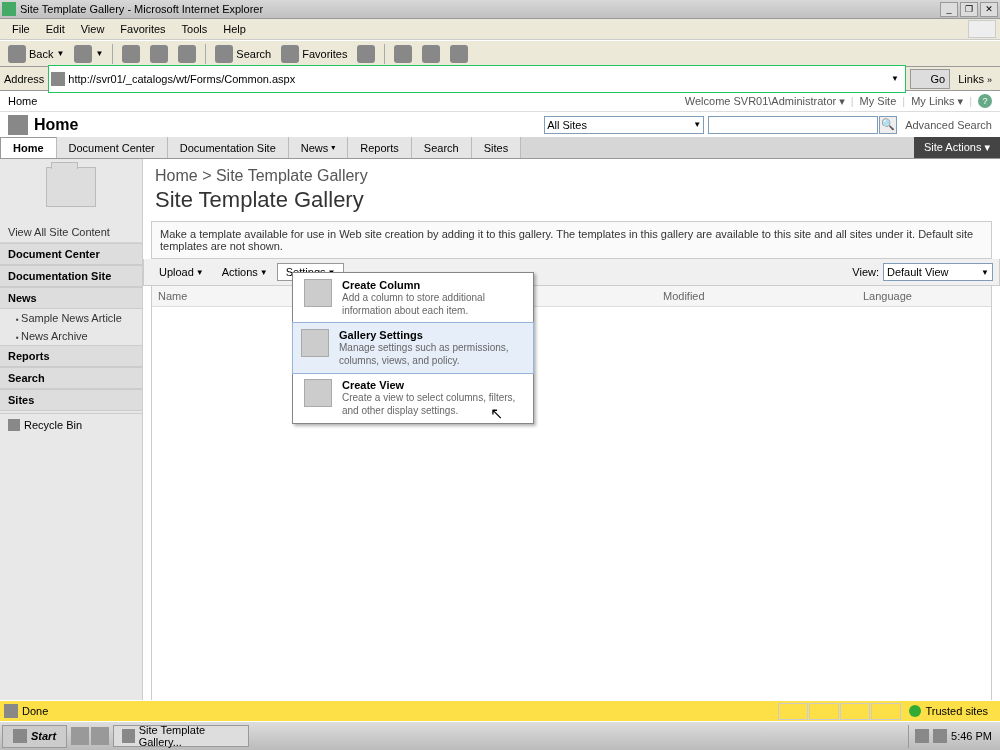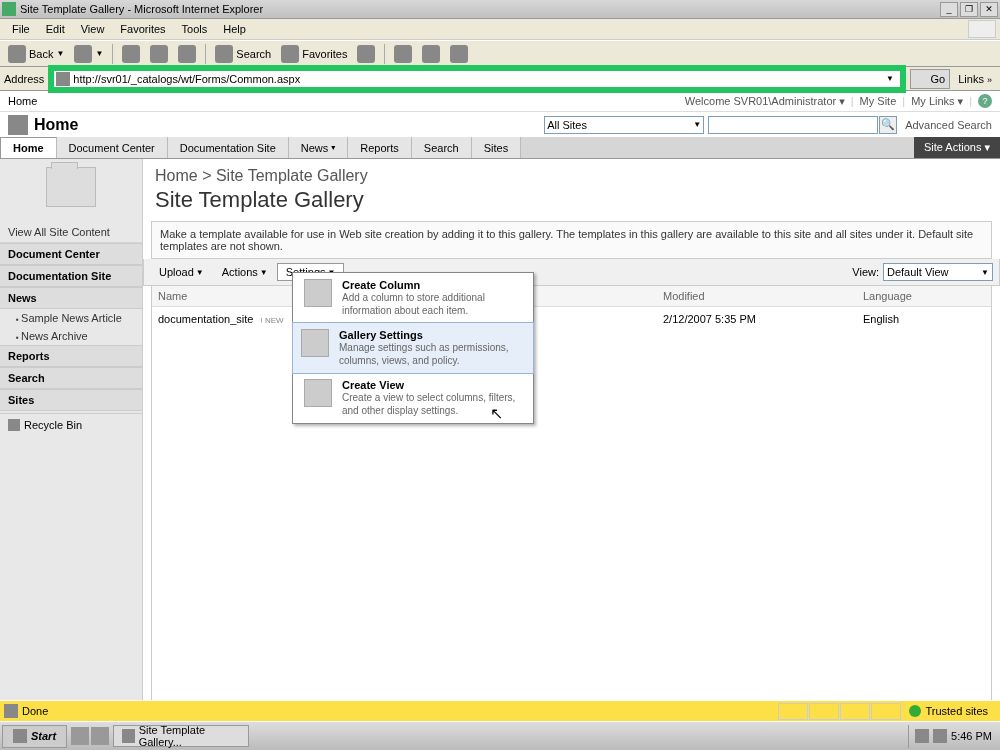--- a/index.html
+++ b/index.html
@@ -20,21 +20,21 @@
 
 .toolbar { background: #ece9d8; height: 27px; display: flex; align-items: center; padding: 0 4px; border-top: 1px solid #fff; border-bottom: 1px solid #999; gap: 2px; }
 .toolbar .tb-btn { display: flex; align-items: center; padding: 2px 4px; gap: 3px; font-size: 11px; }
 .toolbar .tb-icon { width: 18px; height: 18px; background: #888; border-radius: 3px; display: inline-block; }
 .toolbar .tb-sep { width: 1px; height: 20px; background: #aaa; margin: 0 3px; }
 .toolbar .tb-arrow { font-size: 8px; }
 
 
 .addressbar { background: #ece9d8; height: 24px; display: flex; align-items: center; padding: 0 4px; border-bottom: 1px solid #999; gap: 4px; }
 .addressbar .label { font-size: 11px; }
-.addressbar .url-box { flex: 1; display: flex; align-items: center; background: #fff; border: 6px solid #22c55e; height: 28px; padding: 0 2px; }
+.addressbar .url-box { flex: 1; display: flex; align-items: center; background: #fff; border: 1px solid #22c55e; height: 28px; padding: 0 2px; }
 .addressbar .url-icon { width: 14px; height: 14px; background: #888; margin-right: 3px; }
 .addressbar .url-text { flex: 1; font-size: 11px; }
 .addressbar .url-drop { width: 15px; text-align: center; font-size: 8px; }
 .addressbar .go-btn { display: flex; align-items: center; gap: 2px; padding: 0 4px; height: 20px; border: 1px solid #999; background: #ddd; }
 .addressbar .links { padding: 0 4px; font-size: 11px; }
 
 
 .sp-top { background: #fff; height: 21px; display: flex; align-items: center; padding: 0 8px; border-bottom: 1px solid #ddd; font-size: 11px; }
 .sp-top .left { flex: 1; }
 .sp-top .right { display: flex; gap: 6px; align-items: center; color: #555; }
@@ -292,28 +292,20 @@
           <span style="font-size:8px">▼</span>
       </div>
     </div>
 
     <div class="sp-table" style="height:420px;">
       <div class="thead">
         <div class="th col-name">Name</div>
         <div class="th col-mod">Modified</div>
         <div class="th col-lang">Language</div>
       </div>
-      <div class="row">
-        <div class="cell col-name">
-          <span>documentation_site</span>
-          <span class="new-badge">! NEW</span>
-        </div>
-        <div class="cell col-mod">2/12/2007 5:35 PM</div>
-        <div class="cell col-lang">English</div>
-      </div>
     </div>
   </div>
 
 </div>
 
 <div class="dropdown-menu">
   <div class="menu-row">
     <div class="menu-icon"></div>
     <div class="menu-text">
       <div class="menu-title">Create Column</div>

